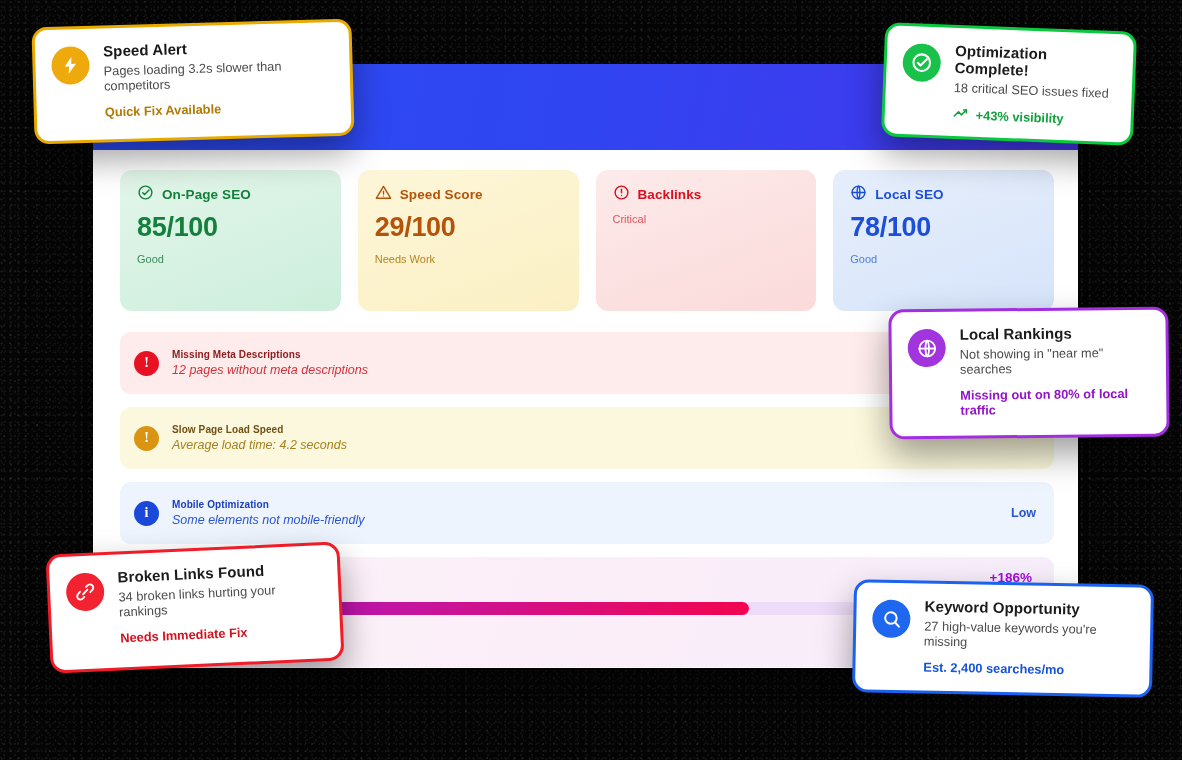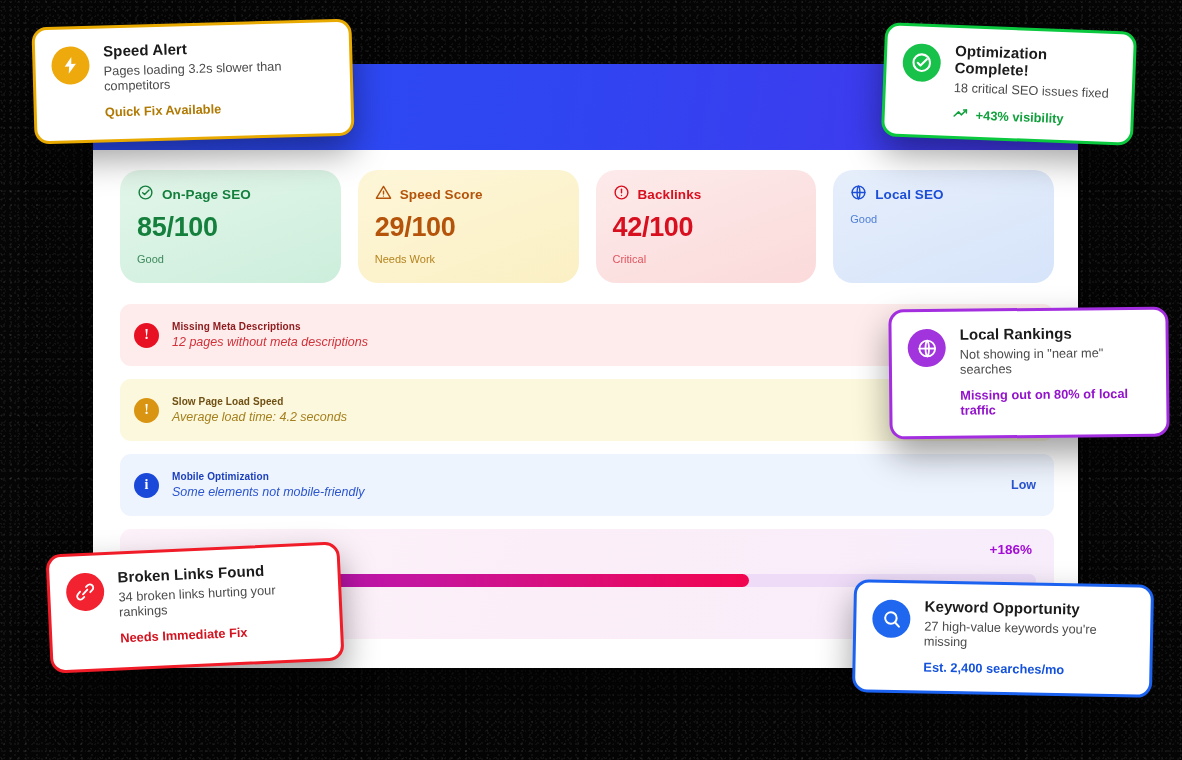--- a/index.html
+++ b/index.html
@@ -57,22 +57,22 @@
     padding: 20px 24px 0 27px;
   }
 
   
   .score-row {
     display: flex;
     gap: 17px;
   }
   .score-card {
     flex: 1;
-    height: 113px;
-    border-radius: 20px;
+    height: 141px;
+    border-radius: 12px;
     padding: 15px 17px 0 17px;
     position: relative;
   }
   .score-head {
     display: flex;
     align-items: center;
     gap: 8px;
     height: 18px;
   }
   .score-title {
@@ -300,35 +300,35 @@
           <div class="score-head">
             <span>
               <svg width="17" height="17" viewBox="0 0 24 24" fill="none" stroke="#d80f1f" stroke-width="2" stroke-linecap="round" stroke-linejoin="round">
                   <circle cx="12" cy="12" r="9"></circle>
                   <path d="M12 7.5v5"></path>
                   <circle cx="12" cy="16.2" r=".95" fill="#d80f1f" stroke="none"></circle>
                 </svg>
             </span>
             <span class="score-title c-red">Backlinks</span>
           </div>
-          <div class="score-value c-red">42/100</div>
           <div class="score-status c-red-soft">Critical</div>
         </div>
 
         <div class="score-card sc-blue">
           <div class="score-head">
             <span>
               <svg width="17" height="17" viewBox="0 0 24 24" fill="none" stroke="#1d4ed8" stroke-width="2" stroke-linecap="round" stroke-linejoin="round">
                   <circle cx="12" cy="12" r="9"></circle>
                   <path d="M3 12h18"></path>
                   <path d="M12 3c2.6 2.8 2.6 15.2 0 18-2.6-2.8-2.6-15.2 0-18z"></path>
                 </svg>
             </span>
             <span class="score-title c-blue">Local SEO</span>
           </div>
+          <div class="score-value c-blue">78/100</div>
           <div class="score-status c-blue-soft">Good</div>
         </div>
 
       </div>
 
       <div class="issues">
 
         <div class="issue iss-red">
           <div class="issue-badge bg-red">!</div>
           <div class="issue-text">

